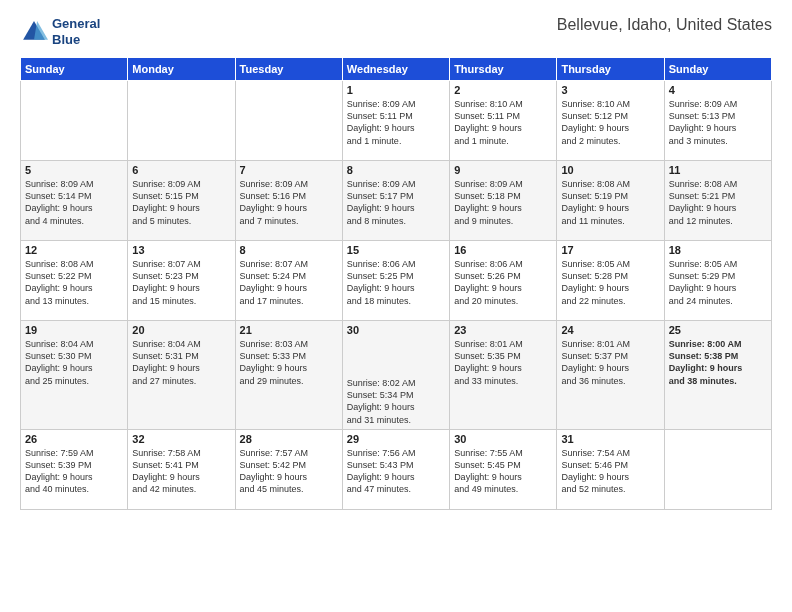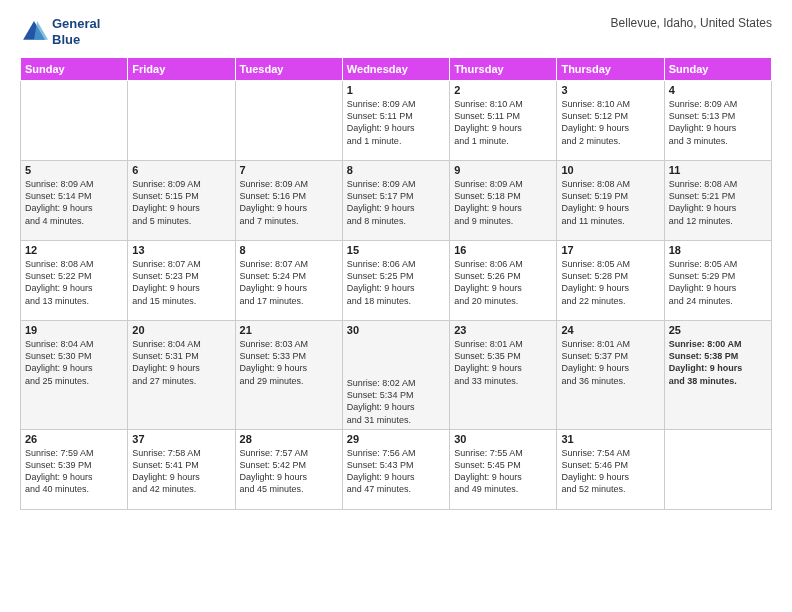--- a/index.html
+++ b/index.html
@@ -39,30 +39,30 @@
     }
     .title-block {
       text-align: right;
     }
     .cal-title {
       font-size: 28px;
       font-weight: normal;
       color: #222;
     }
     .cal-subtitle {
-      font-size: 12px;
+      font-size: 16px;
       color: #444;
     }
     .calendar {
       width: 100%;
       border-collapse: collapse;
       table-layout: fixed;
     }
     .calendar th {
-      background: #d946ef;
+      background: #1d4ed8;
       color: #fff;
       font-size: 11px;
       font-weight: bold;
       padding: 5px 4px;
       text-align: left;
       border: 1px solid #fff;
     }
     .calendar td {
       border: 1px solid #ccc;
       vertical-align: top;
@@ -107,21 +107,21 @@
     </div>
     <div class="title-block">
       <div class="cal-subtitle">Bellevue, Idaho, United States</div>
     </div>
   </div>
 
   <table class="calendar">
     <thead>
       <tr>
       <th>Sunday</th>
-          <th>Friday</th>
+          <th>Monday</th>
           <th>Tuesday</th>
           <th>Wednesday</th>
           <th>Thursday</th>
           <th>Thursday</th>
           <th>Sunday</th>
         </tr>
     </thead>
     <tbody id="cal-body">
     <tr>
           <td class="empty-cell"></td>
@@ -311,21 +311,21 @@
         </tr>
         <tr>
           <td>
             <span class="day-num">26</span>
             <div class="day-info" style="white-space: pre-line;">Sunrise: 7:59 AM
 Sunset: 5:39 PM
 Daylight: 9 hours
 and 40 minutes.</div>
           </td>
           <td>
-            <span class="day-num">37</span>
+            <span class="day-num">32</span>
             <div class="day-info" style="white-space: pre-line;">Sunrise: 7:58 AM
 Sunset: 5:41 PM
 Daylight: 9 hours
 and 42 minutes.</div>
           </td>
           <td>
             <span class="day-num">28</span>
             <div class="day-info" style="white-space: pre-line;">Sunrise: 7:57 AM
 Sunset: 5:42 PM
 Daylight: 9 hours

